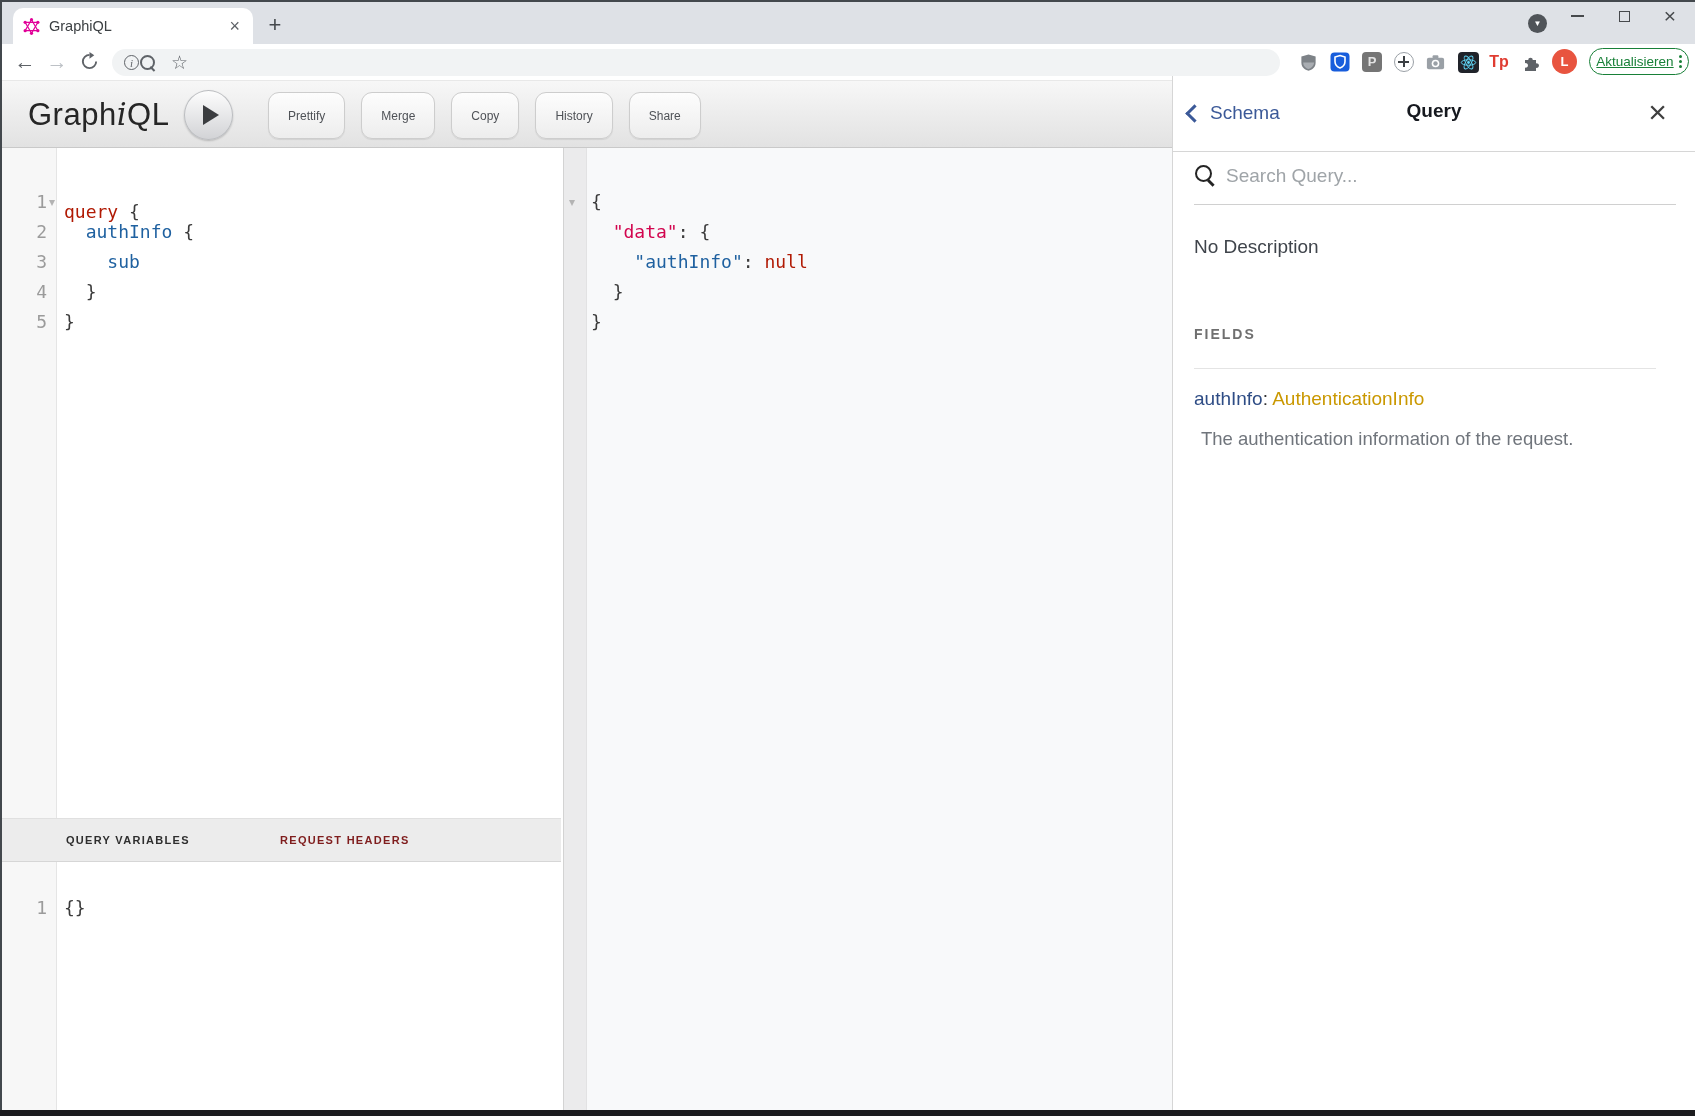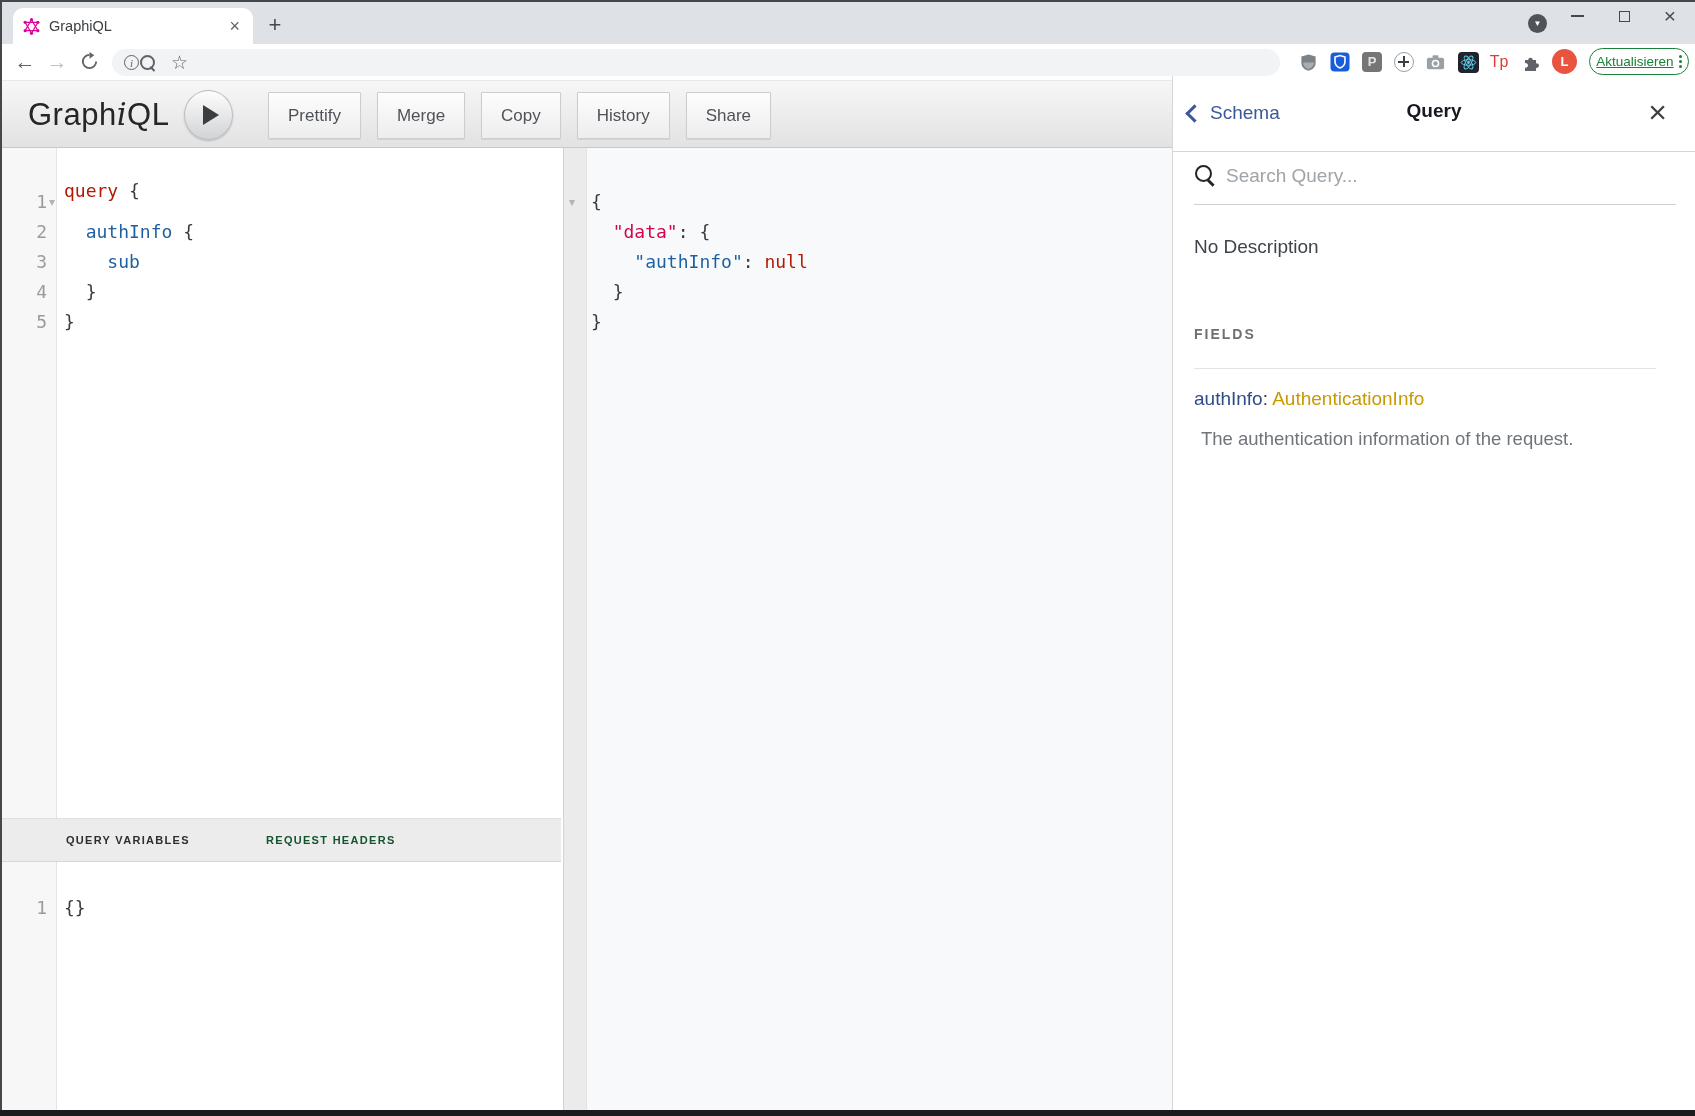--- a/index.html
+++ b/index.html
@@ -43,57 +43,57 @@
   .ext{position:absolute;top:4px;width:28px;height:28px;display:flex;align-items:center;justify-content:center;}
   .avatar{position:absolute;left:1550px;top:5px;width:25px;height:25px;border-radius:50%;background:#E8543F;
           color:#fff;font-size:13px;font-weight:bold;text-align:center;line-height:25px;}
   .updatepill{position:absolute;left:1587px;top:4px;width:100px;height:27px;border:1.5px solid #188038;border-radius:14px;
               box-sizing:border-box;display:flex;align-items:center;justify-content:center;}
   .updatepill .lbl{color:#188038;font-size:13.5px;text-decoration:underline;}
   .dots3{display:inline-block;margin-left:5px;}
   .dots3 i{display:block;width:3px;height:3px;border-radius:50%;background:#188038;margin:2px auto;}
   .picon{width:20px;height:20px;border-radius:4px;background:#757575;color:#e3e3e3;
          font-weight:bold;font-size:13px;text-align:center;line-height:20px;}
-  .tpicon{color:#e03c31;font-weight:normal;font-size:16px;}
+  .tpicon{color:#e03c31;font-weight:bold;font-size:16px;}
   .reacticon{width:21px;height:21px;border-radius:4px;background:#20232a;display:flex;align-items:center;justify-content:center;}
   .crosshair{position:relative;width:20px;height:20px;border:1.5px solid #9aa0a6;border-radius:50%;background:#fff;box-sizing:border-box;}
   .crosshair i{position:absolute;left:3px;top:8px;width:11px;height:1.8px;background:#3c4043;}
   .crosshair b{position:absolute;left:8px;top:3px;width:1.8px;height:11px;background:#3c4043;}
 
   
   .gqlbar{position:absolute;left:2px;top:80px;width:1693px;height:68px;
           background:linear-gradient(#f7f7f7,#e2e2e2);border-bottom:1px solid #c9c9c9;box-sizing:border-box;border-top:1px solid #e8e8e8;}
   .gql-logo{position:absolute;left:26px;top:15px;font-size:31px;color:#262626;letter-spacing:0.5px;}
   .gql-logo i{font-family:"DejaVu Serif",serif;font-style:italic;}
   .execbtn{position:absolute;left:182px;top:9px;width:49px;height:50px;border-radius:50%;
            background:linear-gradient(#fdfdfd,#d2d3d6);border:1px solid #bbbdc0;box-sizing:border-box;
            box-shadow:0 1px 2px rgba(0,0,0,.2);display:flex;align-items:center;justify-content:center;}
   .execbtn span{display:block;width:0;height:0;border-left:16px solid #3b3d40;border-top:10px solid transparent;
                 border-bottom:10px solid transparent;margin-left:5px;}
   .gbtns{position:absolute;left:266px;top:11px;display:flex;gap:16px;}
-  .gbtn{height:45px;padding:0 19px;border:1px solid #cdcdcd;border-radius:1px;
+  .gbtn{height:45px;padding:0 19px;border:1px solid #cdcdcd;border-radius:11px;
         background:linear-gradient(#fdfdfd,#ededed);box-shadow:0 1px 1px rgba(0,0,0,.08);
-        font-size:17px;color:#4f5257;display:flex;align-items:center;}
+        font-size:12px;color:#4f5257;display:flex;align-items:center;}
 
   
   .main{position:absolute;left:2px;top:148px;width:1693px;height:962px;background:#fff;}
   .mono{font-family:"DejaVu Sans Mono",monospace;font-size:18px;line-height:30px;white-space:pre;}
   .tk-kw{color:#B11A04;} .tk-prop{color:#1F61A0;} .tk-pun{color:#3b3b3b;} .tk-def{color:#D2054E;} .tk-plain{color:#333;}
   .editor-col{position:absolute;left:0;top:0;width:559px;height:962px;background:#fff;}
   .gutter{position:absolute;left:0;top:0;width:55px;background:#f7f7f7;border-right:1px solid #e5e5e5;box-sizing:border-box;}
   .qgutter{height:670px;}
   .lnum{position:absolute;left:0;width:45px;text-align:right;color:#9b9b9b;}
   .foldarrow{position:absolute;font-size:12px;color:#b3b3b3;}
   .codeline{position:absolute;left:62px;}
   .vartabs{position:absolute;left:0;top:670px;width:559px;height:44px;background:#ececec;
            border-top:1px solid #e0e0e0;border-bottom:1px solid #d6d6d6;box-sizing:border-box;}
   .vartab{position:absolute;top:0;height:100%;display:flex;align-items:center;
           font-size:11px;font-weight:bold;letter-spacing:1.3px;}
   .vartab-active{left:64px;color:#2e2e2e;}
-  .vartab-inactive{left:264px;color:#14532d;}
+  .vartab-inactive{left:278px;color:#7f1d1d;}
   .vareditor{position:absolute;left:0;top:714px;width:559px;height:248px;background:#fff;}
   .vgutter{height:248px;}
 
   .resultpane{position:absolute;left:561px;top:0;width:611px;height:962px;background:#f8f9fa;
               border-left:1px solid #d3d3d3;box-sizing:border-box;}
   .rgutter{position:absolute;left:0;top:0;width:22px;height:962px;background:#ebebec;border-right:1px solid #e2e2e3;}
   .rcodeline{position:absolute;left:27px;}
 
   
   .docs{position:absolute;left:1172px;top:76px;width:523px;height:1034px;background:#fff;
@@ -251,21 +251,21 @@
     <div class="editor-col">
       <div class="gutter qgutter">
         <div class="lnum mono" style="top:39px;">1</div>
         <div class="lnum mono" style="top:69px;">2</div>
         <div class="lnum mono" style="top:99px;">3</div>
         <div class="lnum mono" style="top:129px;">4</div>
         <div class="lnum mono" style="top:159px;">5</div>
       </div>
       <div class="foldarrow" style="left:47px;top:47px;">▾</div>
       <div>
-        <div class="codeline mono" style="top:28px;"><span class="tk-kw">query </span><span class="tk-pun">{</span></div>
+        <div class="codeline mono" style="top:49px;"><span class="tk-kw">query </span><span class="tk-pun">{</span></div>
         <div class="codeline mono" style="top:69px;"><span class="tk-plain">  </span><span class="tk-prop">authInfo</span><span class="tk-pun"> {</span></div>
         <div class="codeline mono" style="top:99px;"><span class="tk-plain">    </span><span class="tk-prop">sub</span></div>
         <div class="codeline mono" style="top:129px;"><span class="tk-pun">  }</span></div>
         <div class="codeline mono" style="top:159px;"><span class="tk-pun">}</span></div>
       </div>
 
       <div class="vartabs">
         <div class="vartab vartab-active">QUERY VARIABLES</div>
         <div class="vartab vartab-inactive">REQUEST HEADERS</div>
       </div>

